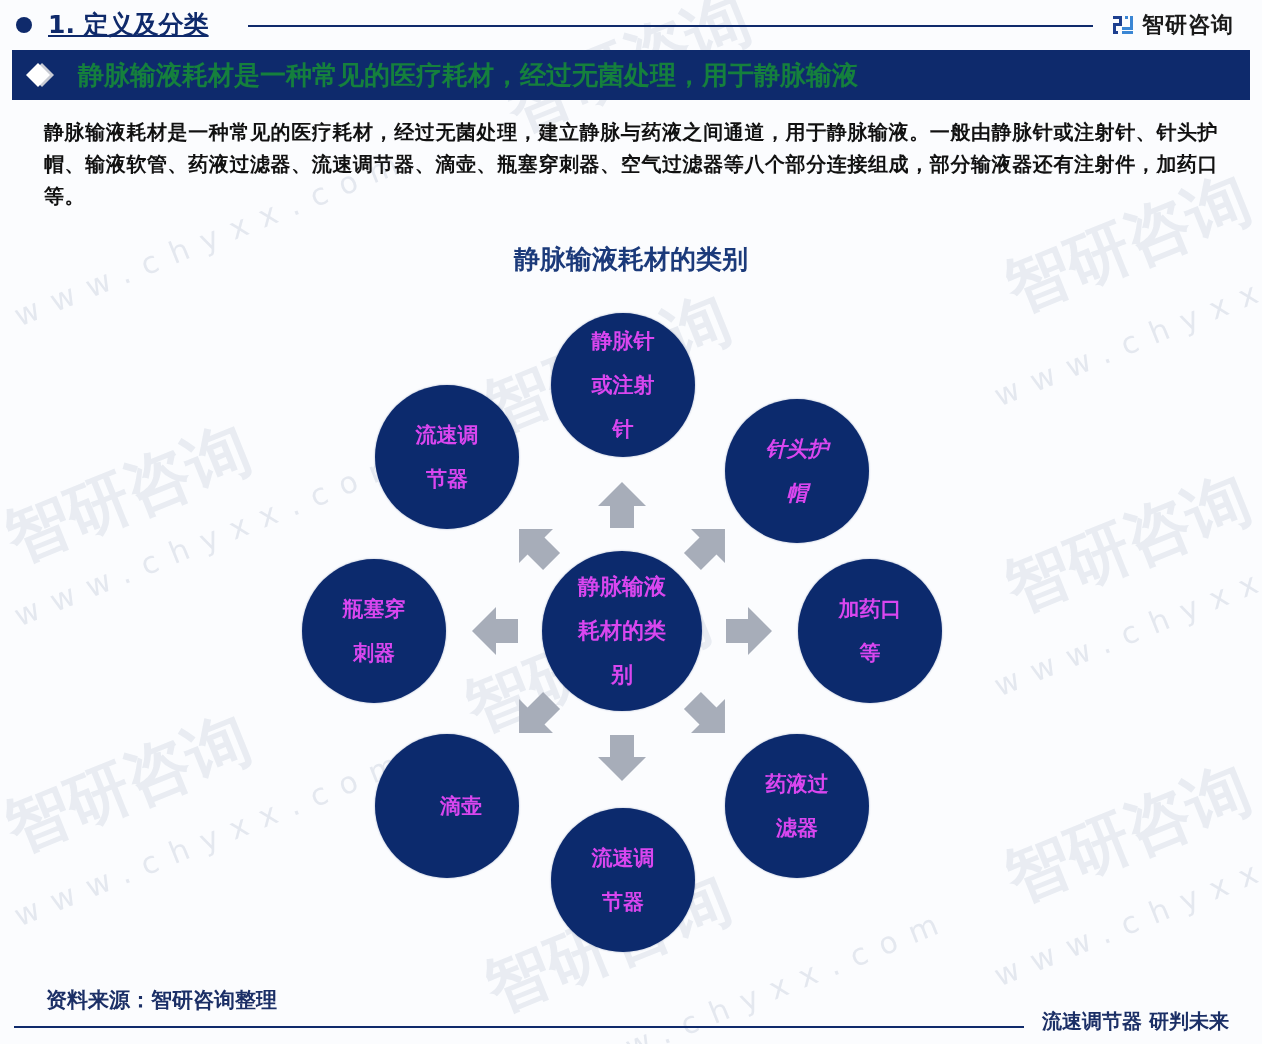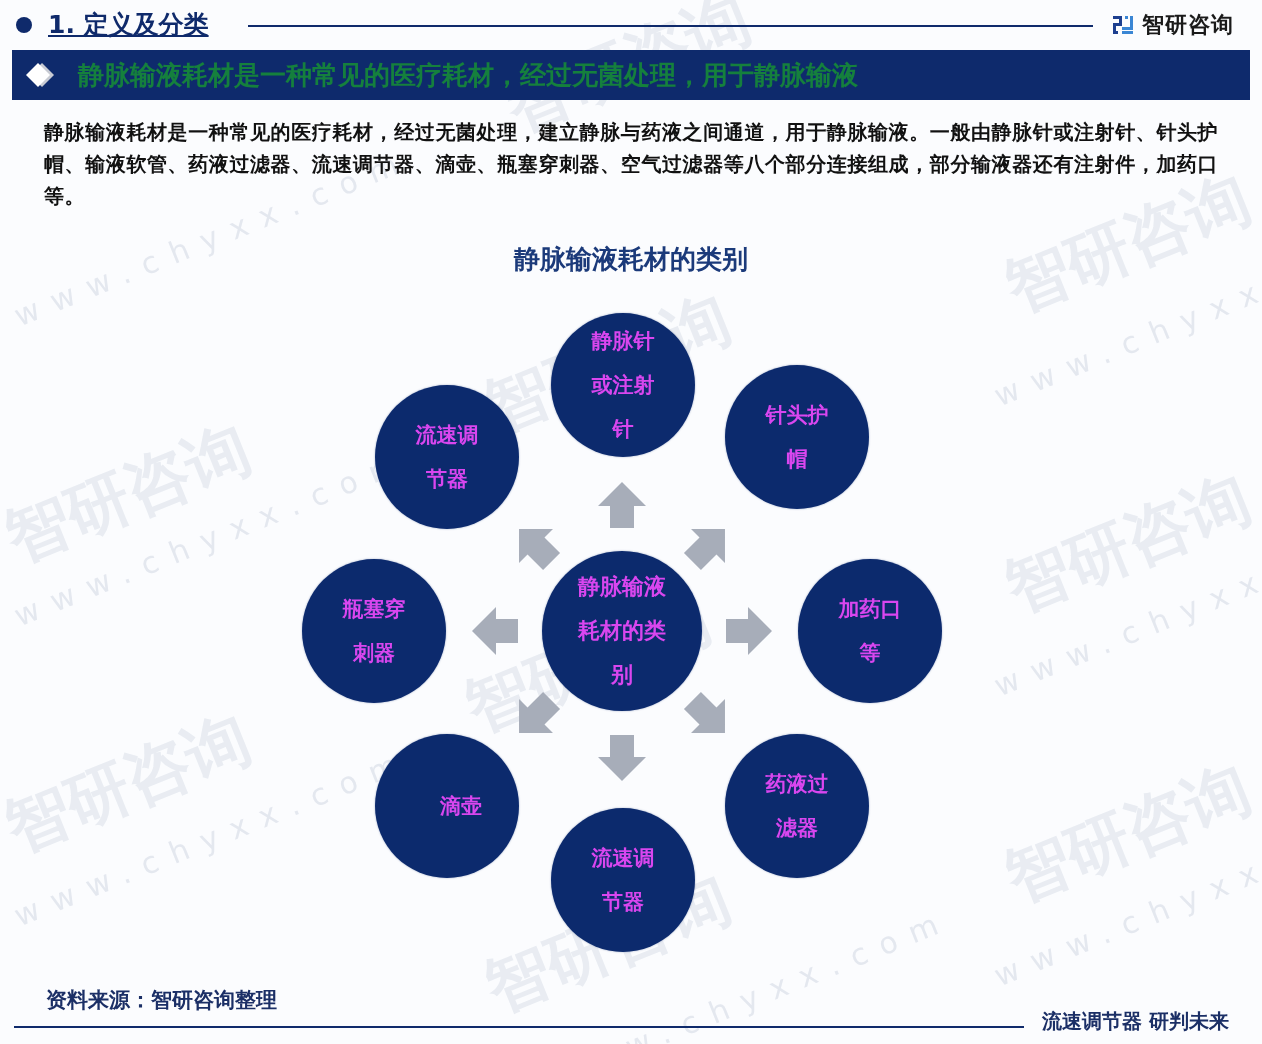--- a/index.html
+++ b/index.html
@@ -120,21 +120,21 @@
       <use href="#arr" transform="translate(536,546) rotate(315)"></use>
     </g>
 </svg>
 
 <div class="node" style="left:542px;top:551px;width:160px;height:160px;font-size:22px;">
   <span style="width:92px;">静脉输液耗材的类别</span>
 </div>
 <div class="node" style="left:551px;top:313px;width:144px;height:144px;">
   <span style="width:70px;">静脉针或注射针</span>
 </div>
-<div class="node" style="left:725px;top:365px;width:144px;height:144px;">
+<div class="node" style="left:725px;top:399px;width:144px;height:144px;font-style:italic;">
   <span style="width:70px;">针头护帽</span>
 </div>
 <div class="node" style="left:798px;top:559px;width:144px;height:144px;">
   <span style="width:70px;">加药口等</span>
 </div>
 <div class="node" style="left:725px;top:734px;width:144px;height:144px;">
   <span style="width:70px;">药液过滤器</span>
 </div>
 <div class="node" style="left:551px;top:808px;width:144px;height:144px;">
   <span style="width:70px;text-align:center;">流速调节器</span>

